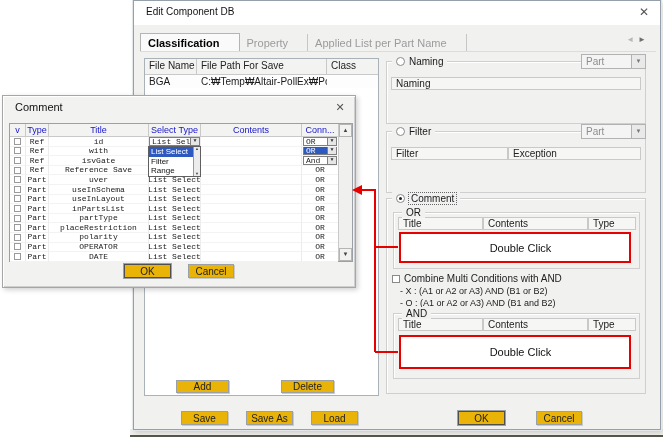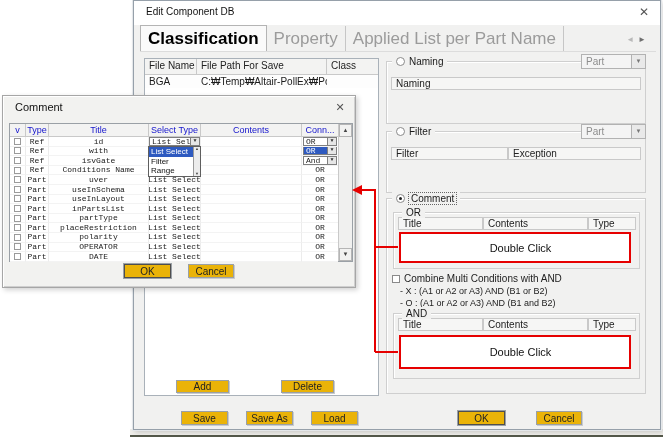--- a/index.html
+++ b/index.html
@@ -17,21 +17,21 @@
   
   #main-dialog{left:133px;top:0;width:528px;height:430px;background:#f1f1f0;
     border:1px solid #96a0aa;box-shadow:0 0 0 1px #e4e7ea,2px 2px 5px rgba(0,0,0,.18);z-index:1;}
   #md-titlebar{left:0;top:0;width:100%;height:24px;background:#ffffff;}
   #md-title{left:12px;top:5px;font-size:10px;color:#111;}
   .close-x{font-size:12px;color:#555;width:16px;height:16px;text-align:center;line-height:16px;}
   #md-close{right:8px;top:3px;}
 
   
   #tab-strip{left:6px;top:30px;width:470px;height:20px;display:flex;align-items:flex-end;}
-  .tab{font-size:17px;color:#9b9b9b;padding:3px 7px 2px 7px;border-right:1px solid #c6c6c6;
+  .tab{font-size:11px;color:#9b9b9b;padding:3px 19px 2px 7px;border-right:1px solid #c6c6c6;
     white-space:nowrap;}
   .tab.active{color:#000;font-weight:bold;background:#fafafa;border:1px solid #b4b4b4;
     border-bottom:none;}
   #tab-underline{left:6px;top:50px;width:516px;height:1px;background:#dcdcdc;}
   #tab-nav{right:10px;top:34px;font-size:8px;letter-spacing:4px;}
   #tab-nav .dis{color:#b9b9b9;}
   #tab-nav .en{color:#6f6f6f;}
 
   
   #file-panel{left:10px;top:57px;width:235px;height:338px;background:#fff;border:1px solid #a9b1b9;}
@@ -273,21 +273,21 @@
               <span class="mct">And</span>
               <span class="mcb">▼</span>
             </span>
           </div>
         </div>
         <div class="crow">
           <div class="ccell w-v">
             <span class="rcbx"></span>
           </div>
           <div class="ccell w-type">Ref</div>
-          <div class="ccell w-title">Conditions Name</div>
+          <div class="ccell w-title">Reference Save</div>
           <div class="ccell w-sel"></div>
           <div class="ccell w-cont"></div>
           <div class="ccell w-conn">OR</div>
         </div>
         <div class="crow">
           <div class="ccell w-v">
             <span class="rcbx"></span>
           </div>
           <div class="ccell w-type">Part</div>
           <div class="ccell w-title">uver</div>

